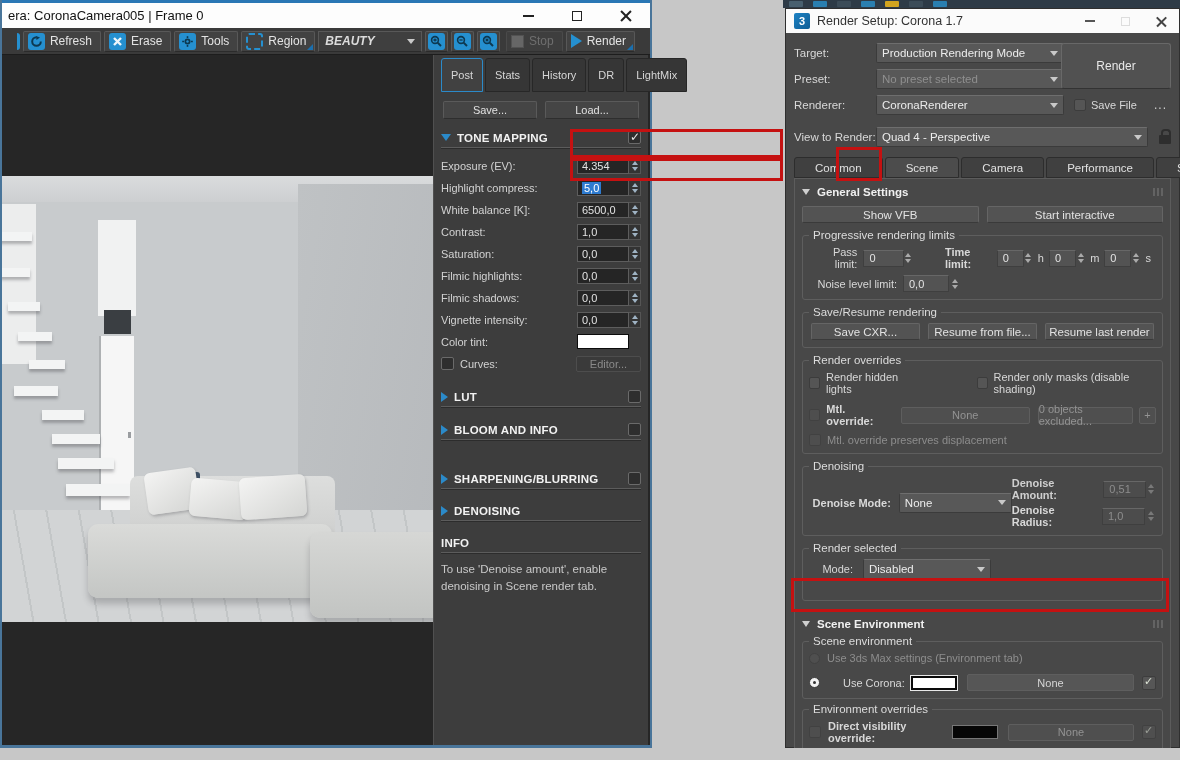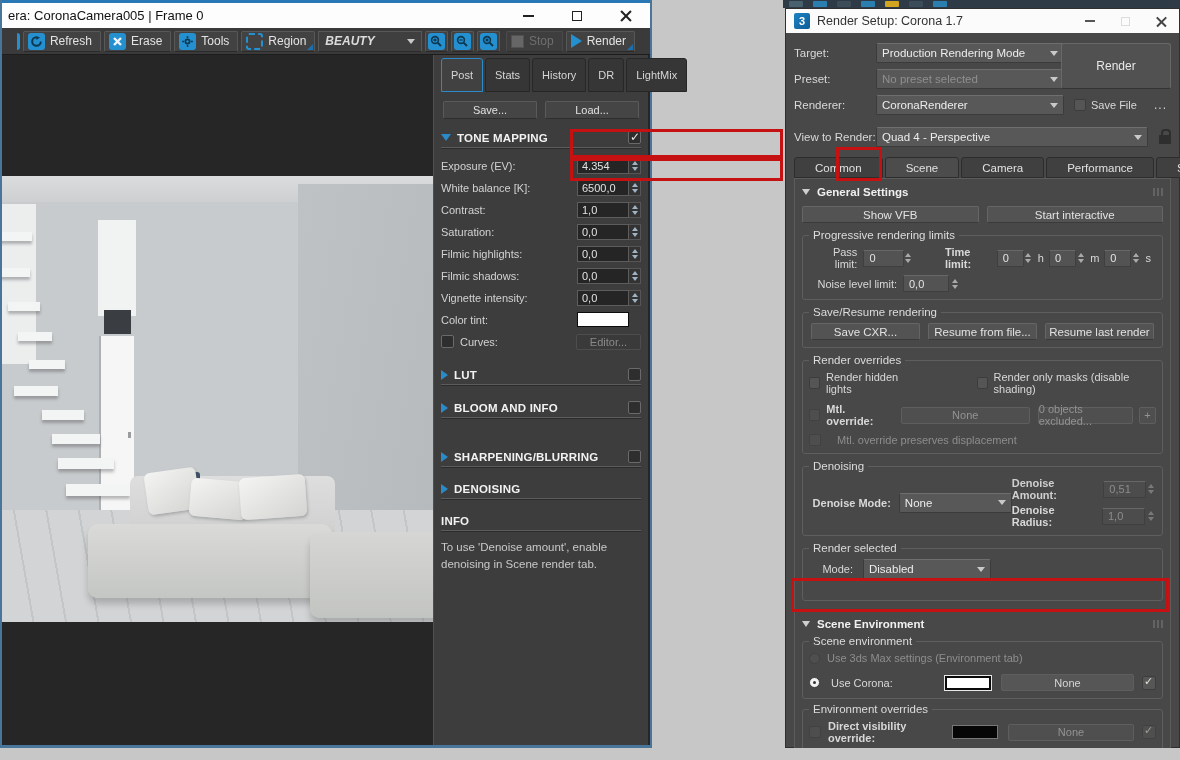--- a/index.html
+++ b/index.html
@@ -317,20 +317,30 @@
             <span class="fl">Exposure (EV):</span>
             <span class="fld">
                 <span>4.354</span>
               </span>
             <span class="spin">
                 <i class="up"></i>
                 <i class="dn"></i>
               </span>
           </div>
           <div class="frow">
+            <span class="fl">Highlight compress:</span>
+            <span class="fld sel">
+                <span>5,0</span>
+              </span>
+            <span class="spin">
+                <i class="up"></i>
+                <i class="dn"></i>
+              </span>
+          </div>
+          <div class="frow">
             <span class="fl">White balance [K]:</span>
             <span class="fld">
                 <span>6500,0</span>
               </span>
             <span class="spin">
                 <i class="up"></i>
                 <i class="dn"></i>
               </span>
           </div>
           <div class="frow">
@@ -569,21 +579,21 @@
           </div>
           <div class="inline" style="margin-top:8px">
             <span class="rcb dim"></span>
             <span style="margin-left:6px;font-weight:bold">Mtl. override:</span>
             <span class="nonebtn" style="width:138px;margin-left:10px">None</span>
             <span class="nonebtn" style="width:102px;margin-left:8px">0 objects excluded...</span>
             <span class="nonebtn" style="width:18px;margin-left:6px">+</span>
           </div>
           <div class="inline dim" style="margin-top:7px">
             <span class="rcb dim"></span>
-            <span style="margin-left:16px">Mtl. override preserves displacement</span>
+            <span style="margin-left:6px">Mtl. override preserves displacement</span>
           </div>
         </div>
 
         <div class="grp">
           <span class="lg">Denoising</span>
           <div class="inline">
             <span style="width:86px;text-align:right;margin-right:8px;font-weight:bold">Denoise Mode:</span>
             <div class="dd" style="width:118px">
               <span class="t">None</span>
               <span class="dd-arr"></span>
@@ -631,21 +641,21 @@
         </div>
 
         <div class="grp" style="margin-top:8px">
           <span class="lg">Scene environment</span>
           <div class="inline dim">
             <span class="radio dim"></span>
             <span style="margin-left:7px">Use 3ds Max settings (Environment tab)</span>
           </div>
           <div class="inline" style="margin-top:10px">
             <span class="radio on"></span>
-            <span style="margin-left:11px;width:114px">Use Corona:</span>
+            <span style="margin-left:23px;width:68px">Use Corona:</span>
             <span class="sw-wh"></span>
             <span class="nonebtn" style="flex:1;margin-left:10px;color:#d6d6d6;background:#565656">None</span>
             <span class="mini-ck on" style="margin-left:8px"></span>
           </div>
         </div>
 
         <div class="grp" style="margin-top:10px">
           <span class="lg">Environment overrides</span>
           <div class="inline">
             <span class="rcb dim"></span>

